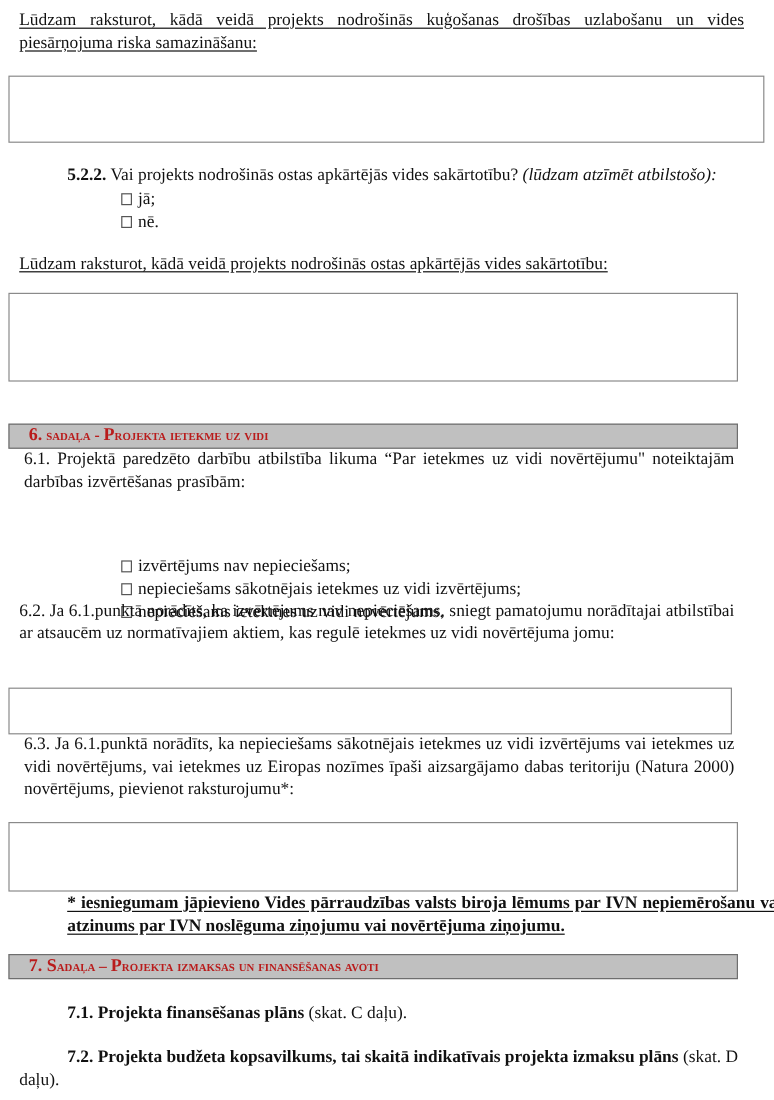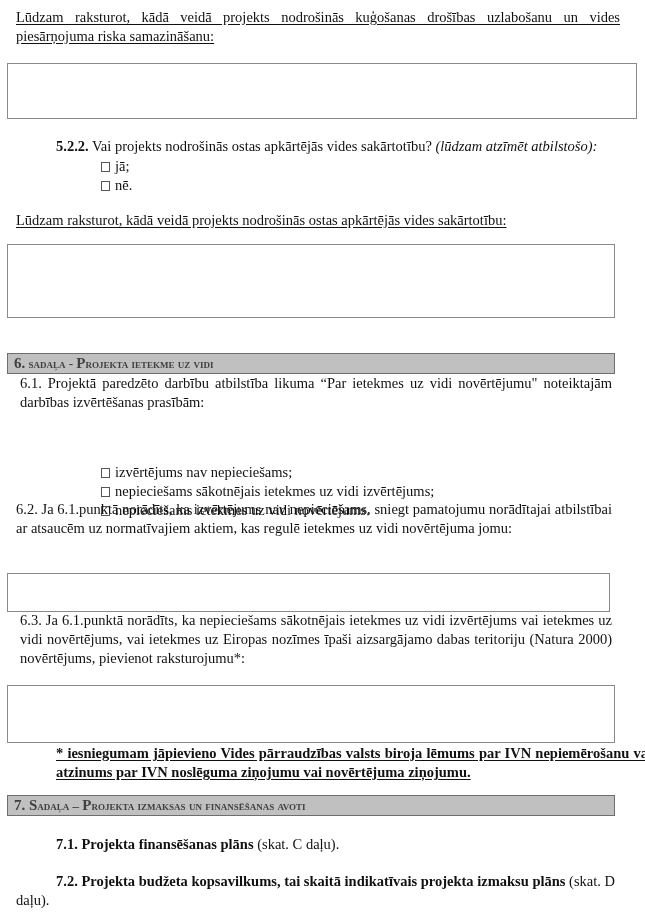--- a/index.html
+++ b/index.html
@@ -13,21 +13,21 @@
   .u { text-decoration: underline; text-underline-offset: 2px; }
   .b { font-weight: bold; margin-left: 40px; }
   .i { font-style: italic; }
   .box {
     position: absolute; border: 1.5px solid #8a8a8a; background: #fff;
     box-sizing: border-box;
   }
   .sec {
     position: absolute; background: #c0c0c0; border: 1.5px solid #6e6e6e;
     box-sizing: border-box; font-weight: bold; font-size: 13px;
-    line-height: 18px; padding-left: 6px; color: #404040;
+    line-height: 18px; padding-left: 16px; color: #b91c1c;
   }
   .sec .big { font-size: 15px; }
   .sec .sc { font-variant: small-caps; }
   .chk { display: block; line-height: 19px; padding-left: 37px; }
   .cb {
     display: inline-block; width: 9px; height: 10px; border: 1px solid #555;
     margin-right: 5px; vertical-align: -1px; box-sizing: border-box;
   }
 </style>
 </head>

